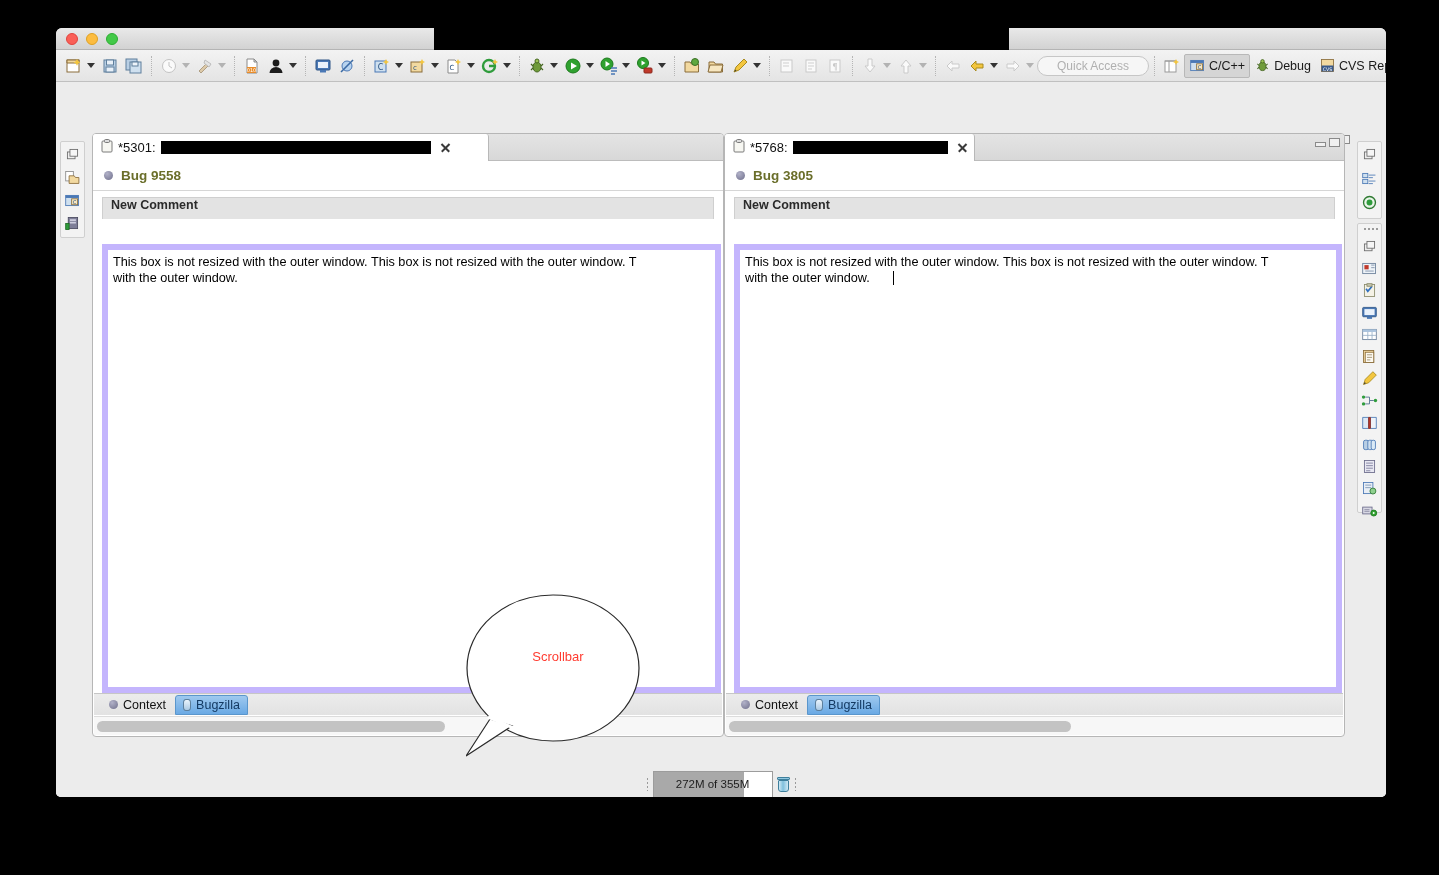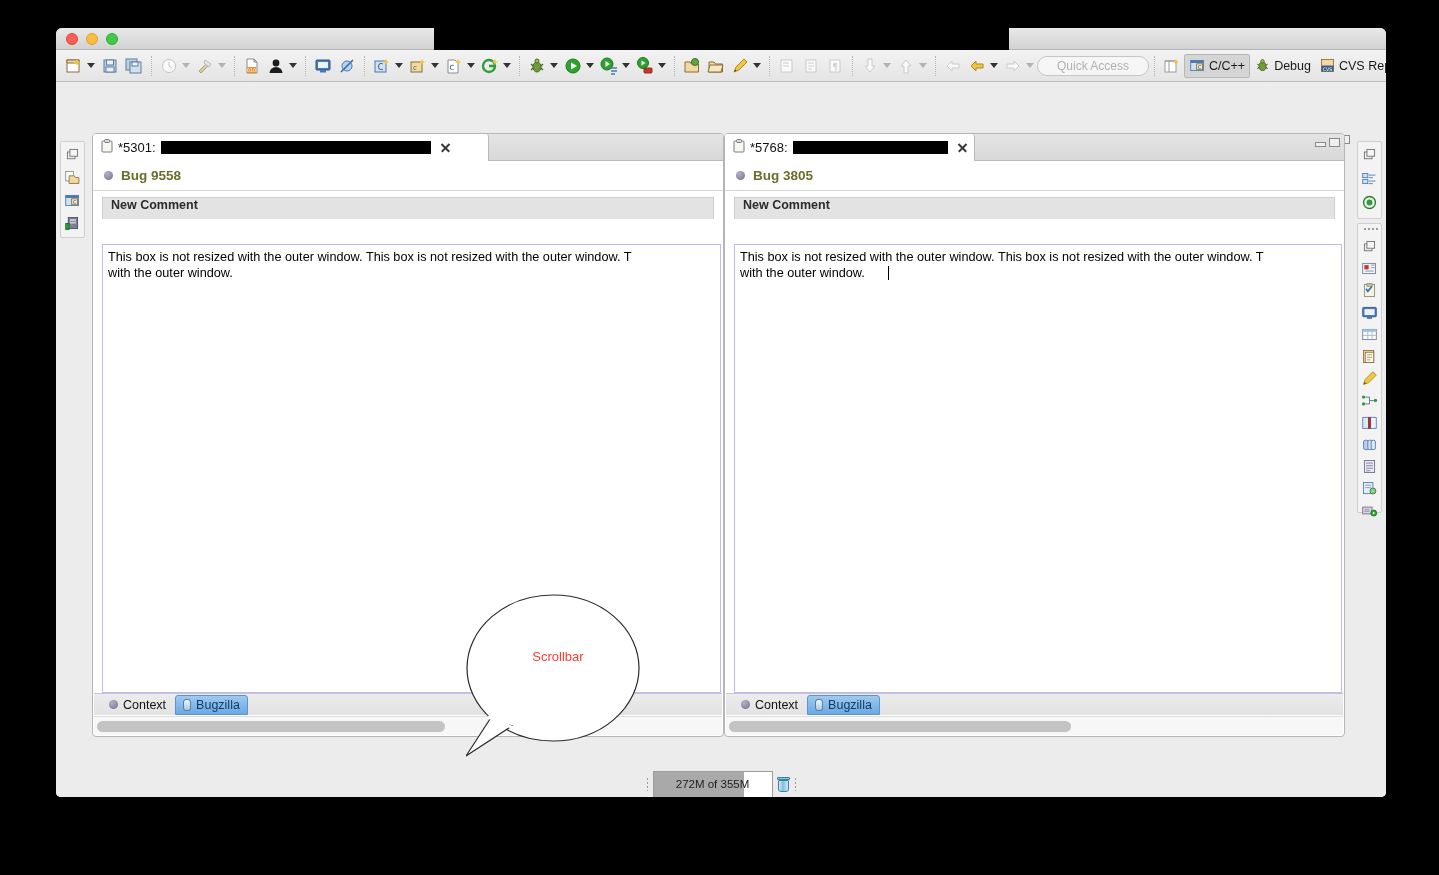--- a/index.html
+++ b/index.html
@@ -154,21 +154,21 @@
 
   .section-head {
     margin:6px 9px 0 9px; height:22px; background:#e3e3e3;
     border:1px solid #cfcfcf; border-bottom:none;
     display:flex; align-items:flex-start; padding-left:8px;
   }
   .section-head span { font-size:12.5px; font-weight:bold; color:#2b2b2b; }
 
   .comment-box {
     position:absolute; left:9px; top:110px; bottom:43px;
-    background:#fff; border:1px solid #c4b5fd;
+    background:#fff; border:6px solid #c4b5fd;
     padding:4px 5px; overflow:hidden;
   }
   #comment-left { width:619px; }
   #comment-right { width:608px; }
   .comment-text {
     font-size:12.7px; color:#000; line-height:16px;
     white-space:pre; font-family:"Liberation Sans",sans-serif;
   }
   .caret-bar {
     display:inline-block; width:1px; height:14px; background:#000;

